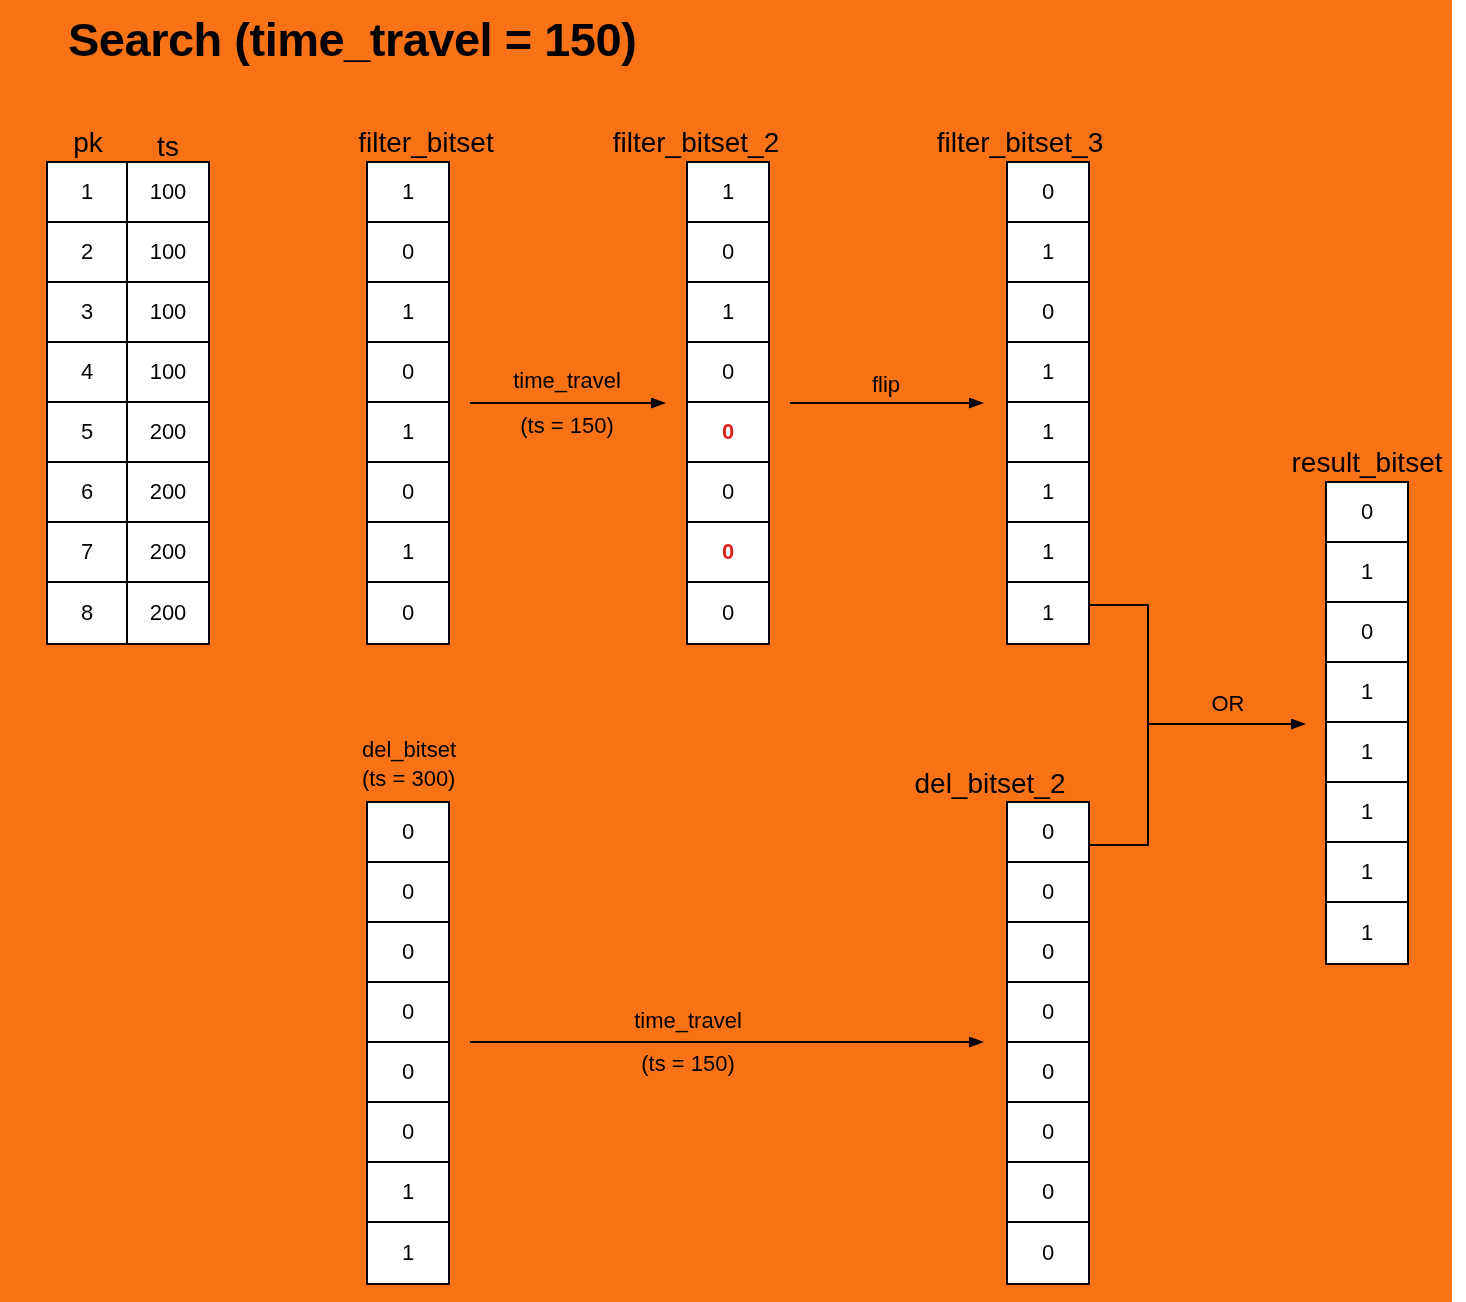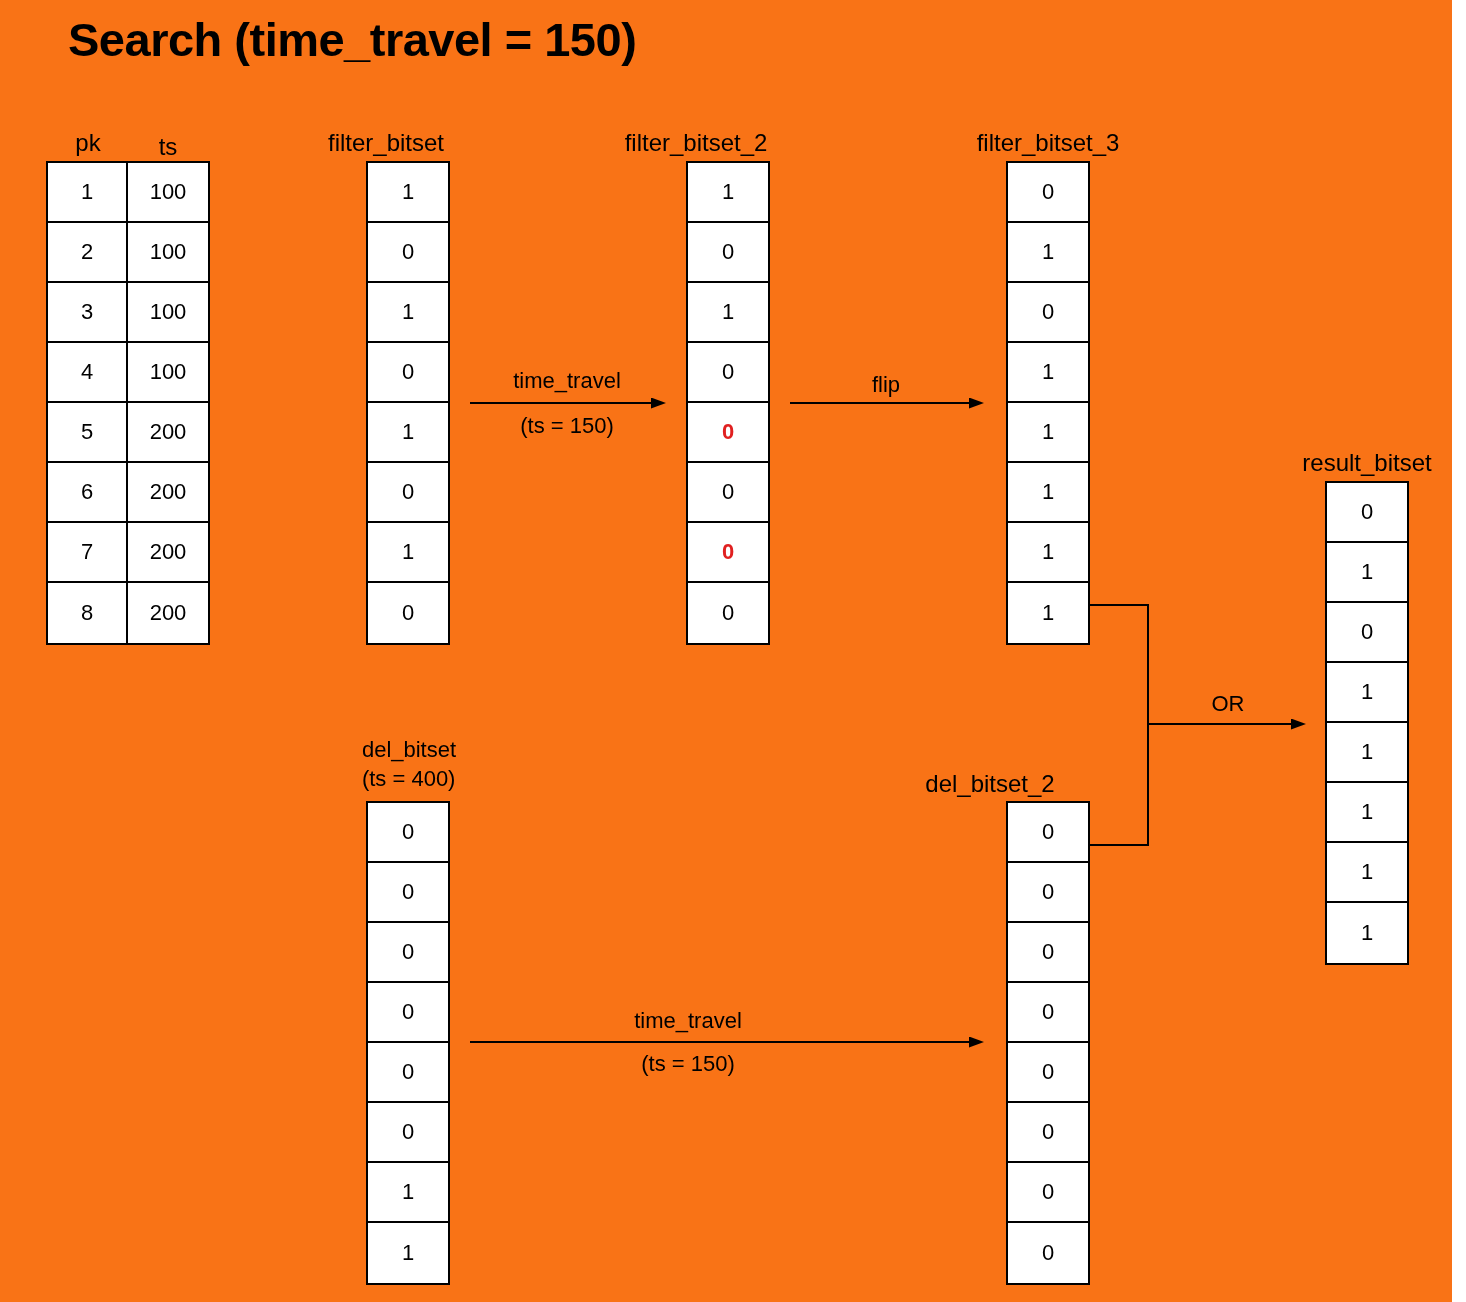--- a/index.html
+++ b/index.html
@@ -7,21 +7,21 @@
     position:relative;width:1452px;height:1302px;background:#f97316;overflow:hidden;
     font-family:Liberation Sans, sans-serif;color:#000;
   }
   .title{
     position:absolute;left:68px;top:12px;
     font-size:47px;font-weight:bold;line-height:56px;white-space:nowrap;
     letter-spacing:-0.5px;
   }
   .col-label{
     position:absolute;transform:translateX(-50%);
-    font-size:24px;line-height:26px;white-space:nowrap;
+    font-size:28px;line-height:26px;white-space:nowrap;
   }
   .col-label-2line{
     position:absolute;transform:translateX(-50%);
     font-size:22px;line-height:29px;white-space:nowrap;text-align:left;
   }
   .arrow-label{
     position:absolute;transform:translateX(-50%);
     font-size:22px;line-height:26px;white-space:nowrap;text-align:center;
   }
   .bit-col{
@@ -65,27 +65,27 @@
     <line x1="790" y1="403" x2="970" y2="403" stroke="#000" stroke-width="2" marker-end="url(#ah)"></line>
     <line x1="470" y1="1042" x2="970" y2="1042" stroke="#000" stroke-width="2" marker-end="url(#ah)"></line>
     <polyline points="1090,605 1148,605 1148,845 1090,845" fill="none" stroke="#000" stroke-width="2"></polyline>
     <line x1="1148" y1="724" x2="1292" y2="724" stroke="#000" stroke-width="2" marker-end="url(#ah)"></line>
   </svg>
 
   <div class="title">Search (time_travel = 150)</div>
 
   <div class="col-label" style="left:88px;top:130px">pk</div>
   <div class="col-label" style="left:168px;top:134px">ts</div>
-  <div class="col-label" style="left:386px;top:130px">filter_bitset</div>
+  <div class="col-label" style="left:426px;top:130px">filter_bitset</div>
   <div class="col-label" style="left:696px;top:130px">filter_bitset_2</div>
-  <div class="col-label" style="left:1048px;top:130px">filter_bitset_3</div>
+  <div class="col-label" style="left:1020px;top:130px">filter_bitset_3</div>
   <div class="col-label" style="left:1367px;top:450px">result_bitset</div>
   <div class="col-label-2line" style="left:409px;top:735px">
     <div>del_bitset</div>
-    <div>(ts = 400)</div>
+    <div>(ts = 300)</div>
   </div>
   <div class="col-label" style="left:990px;top:771px">del_bitset_2</div>
 
   <div class="arrow-label" style="left:567px;top:368px">time_travel</div>
   <div class="arrow-label" style="left:567px;top:413px">(ts = 150)</div>
   <div class="arrow-label" style="left:886px;top:372px">flip</div>
   <div class="arrow-label" style="left:688px;top:1008px">time_travel</div>
   <div class="arrow-label" style="left:688px;top:1051px">(ts = 150)</div>
   <div class="arrow-label" style="left:1228px;top:691px">OR</div>
 

